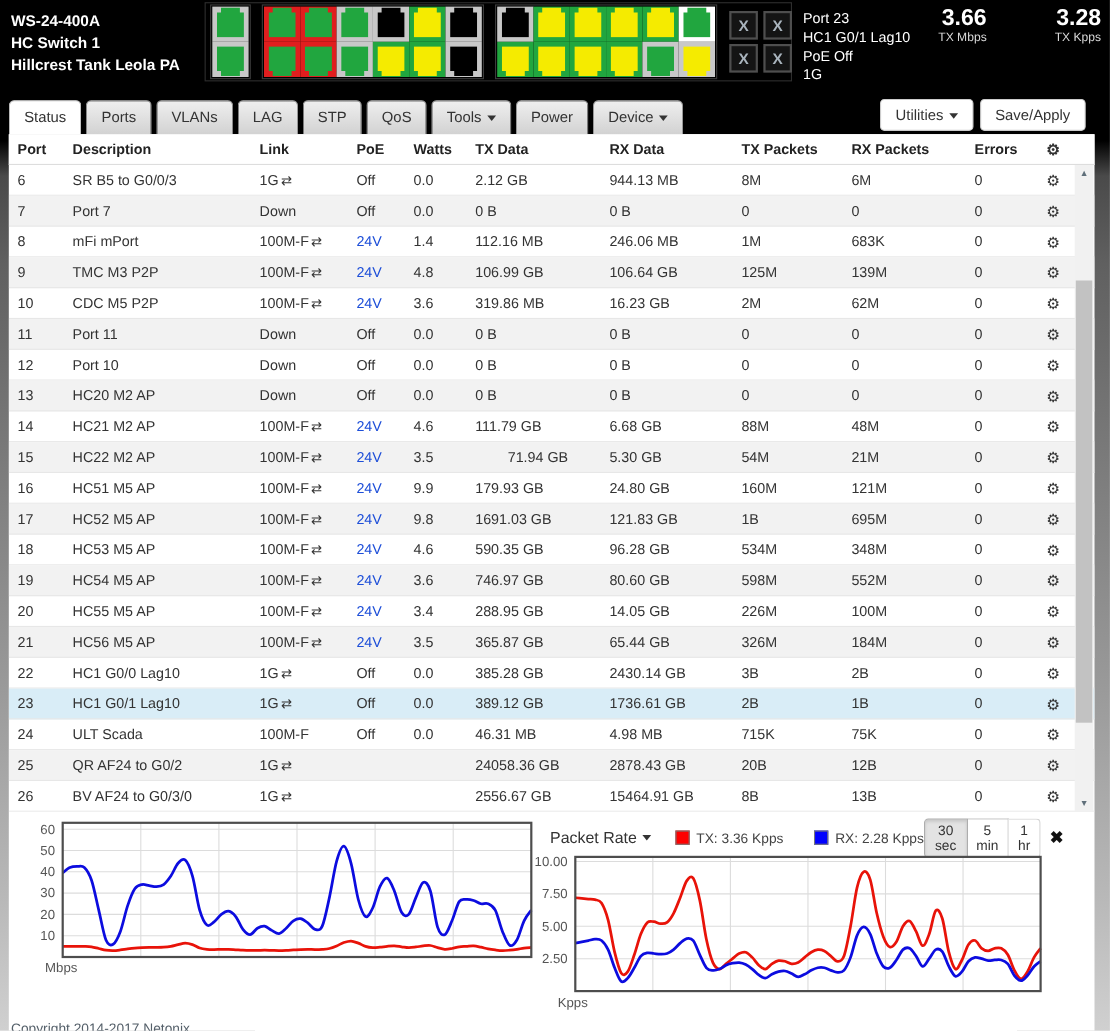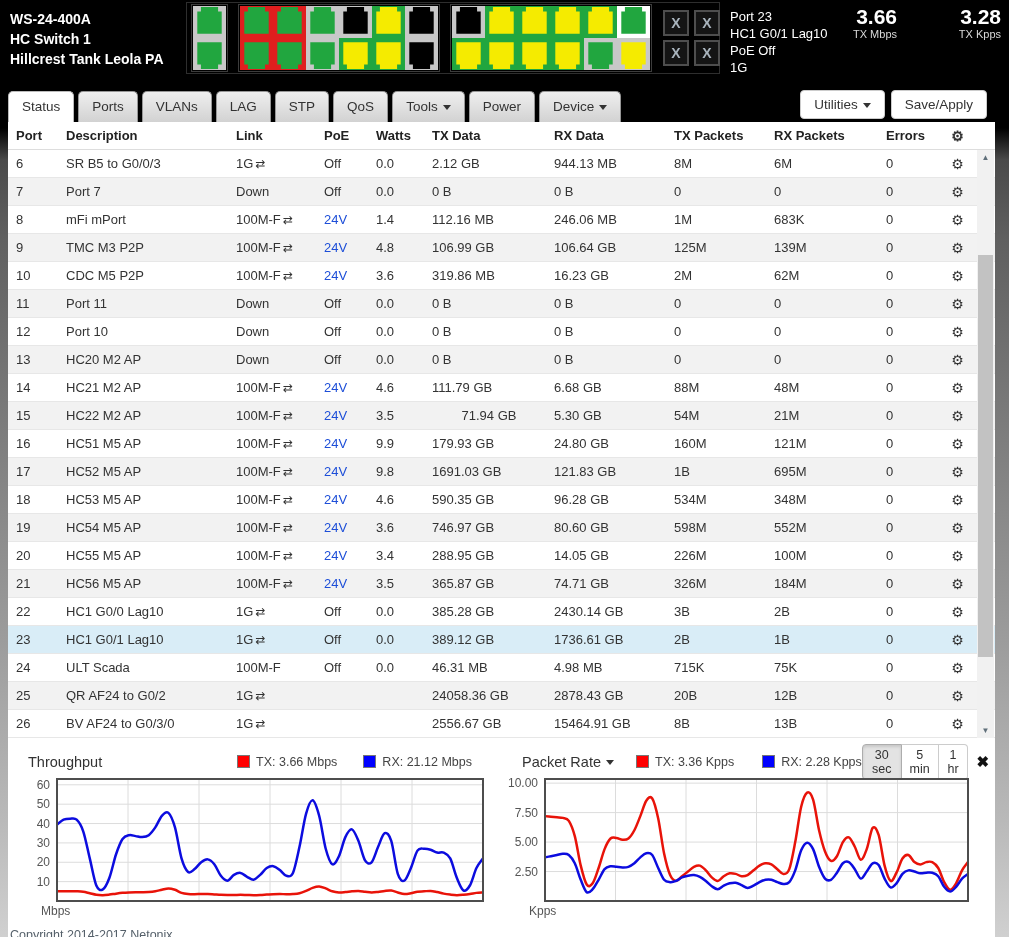--- a/index.html
+++ b/index.html
@@ -54,21 +54,21 @@
   .vscroll { position:absolute; left:969px; top:28px; width:17px; height:588px; background:#f1f1f1; }
   .vscroll .arr { position:absolute; left:0; width:17px; height:15px; color:#5f6f7a; font-size:8px; text-align:center; line-height:15px; cursor:pointer; }
   .vscroll .arr.up { top:0; }
   .vscroll .arr.dn { bottom:0; }
   .vscroll .thumb { position:absolute; left:1px; top:105px; width:15px; height:402px; background:#c2c2c2; cursor:grab; }
 
   
   .charts { position:absolute; left:0; top:620px; width:987px; height:186px; }
   .chart { position:absolute; top:0; height:186px; }
   .chart.left { left:0; width:494px; }
-  .chart.right { left:494px; width:493px; }
+  .chart.right { left:472px; width:493px; }
   .chart-head { height:31px; display:flex; align-items:center; padding:8px 6px 0 20px; }
   .chart-title { font-size:14.5px; color:#333; white-space:nowrap; }
   .legend { display:flex; align-items:center; gap:26px; }
   .chart.left .legend { margin-left:auto; margin-right:24px; }
   .chart.right .legend { margin-left:22px; gap:28px; }
   .leg-item { display:flex; align-items:center; font-size:12.5px; color:#444; white-space:nowrap; }
   .swatch { width:13px; height:13px; border:1px solid #777; margin-right:6px; }
   .sw-red { background:#f00; } .sw-blue { background:#00f; }
   .range-group { margin-left:auto; display:flex; }
   .rbtn { font-size:12.5px; color:#333; background:#fff; border:1px solid #ccc; padding:3px 8px; cursor:pointer; }
@@ -458,21 +458,21 @@
           <div class="tc" style="width: 60px;">0</div>
           <div class="tc gear" style="width: 39px;">⚙</div>
         </div>
         <div class="trow stripe">
           <div class="tc" style="width: 50px;">21</div>
           <div class="tc" style="width: 170px;">HC56 M5 AP</div>
           <div class="tc" style="width: 88px;">100M-F<span class="duplex">⇄</span></div>
           <div class="tc poe-on" style="width: 52px;">24V</div>
           <div class="tc" style="width: 56px;">3.5</div>
           <div class="tc" style="width: 122px;">365.87 GB</div>
-          <div class="tc" style="width: 120px;">74.71 GB</div>
+          <div class="tc" style="width: 120px;">65.44 GB</div>
           <div class="tc" style="width: 100px;">326M</div>
           <div class="tc" style="width: 112px;">184M</div>
           <div class="tc" style="width: 60px;">0</div>
           <div class="tc gear" style="width: 39px;">⚙</div>
         </div>
         <div class="trow">
           <div class="tc" style="width: 50px;">22</div>
           <div class="tc" style="width: 170px;">HC1 G0/0 Lag10</div>
           <div class="tc" style="width: 88px;">1G<span class="duplex">⇄</span></div>
           <div class="tc" style="width: 52px;">Off</div>
@@ -539,33 +539,20 @@
       </div>
 
     <div class="vscroll">
       <div class="arr up">▲</div>
       <div class="thumb"></div>
       <div class="arr dn">▼</div>
     </div>
 
     <div class="charts">
       <div class="chart left">
-        <div class="chart-head">
-          <span class="chart-title">Throughput</span>
-          <div class="legend">
-            <span class="leg-item">
-                <span class="swatch sw-red"></span>
-                <span>TX: 3.66 Mbps</span>
-              </span>
-            <span class="leg-item">
-                <span class="swatch sw-blue"></span>
-                <span>RX: 21.12 Mbps</span>
-              </span>
-          </div>
-        </div>
         <svg id="chartL" width="494" height="148">
             <line x1="49" y1="108.63492063492063" x2="475" y2="108.63492063492063" stroke="#dcdcdc" stroke-width="1"></line>
             <line x1="49" y1="89.26984126984127" x2="475" y2="89.26984126984127" stroke="#dcdcdc" stroke-width="1"></line>
             <line x1="49" y1="69.9047619047619" x2="475" y2="69.9047619047619" stroke="#dcdcdc" stroke-width="1"></line>
             <line x1="49" y1="50.539682539682545" x2="475" y2="50.539682539682545" stroke="#dcdcdc" stroke-width="1"></line>
             <line x1="49" y1="31.17460317460318" x2="475" y2="31.17460317460318" stroke="#dcdcdc" stroke-width="1"></line>
             <line x1="49" y1="11.809523809523816" x2="475" y2="11.809523809523816" stroke="#dcdcdc" stroke-width="1"></line>
             <line x1="120" y1="6" x2="120" y2="128" stroke="#dcdcdc" stroke-width="1"></line>
             <line x1="191" y1="6" x2="191" y2="128" stroke="#dcdcdc" stroke-width="1"></line>
             <line x1="262" y1="6" x2="262" y2="128" stroke="#dcdcdc" stroke-width="1"></line>

